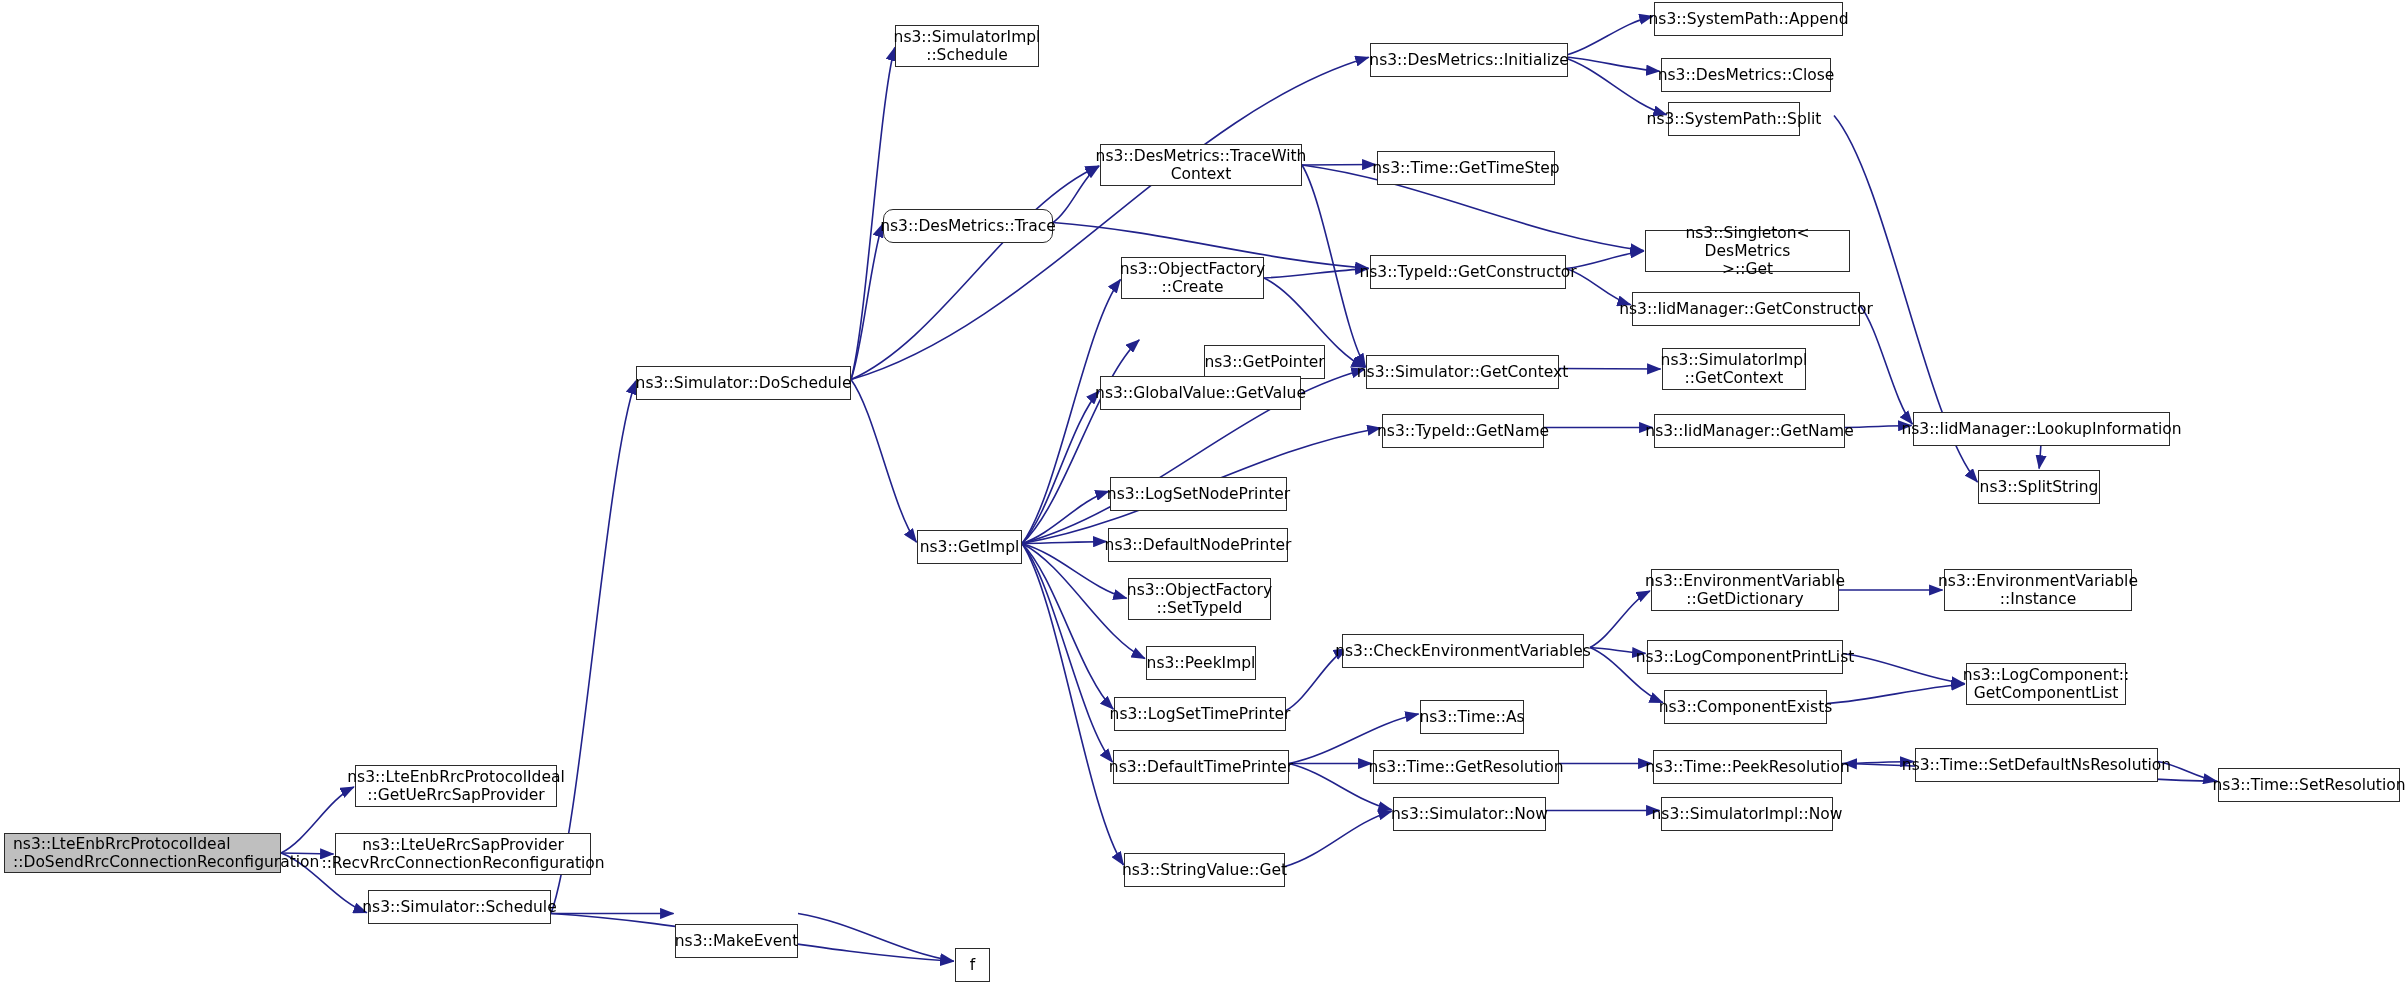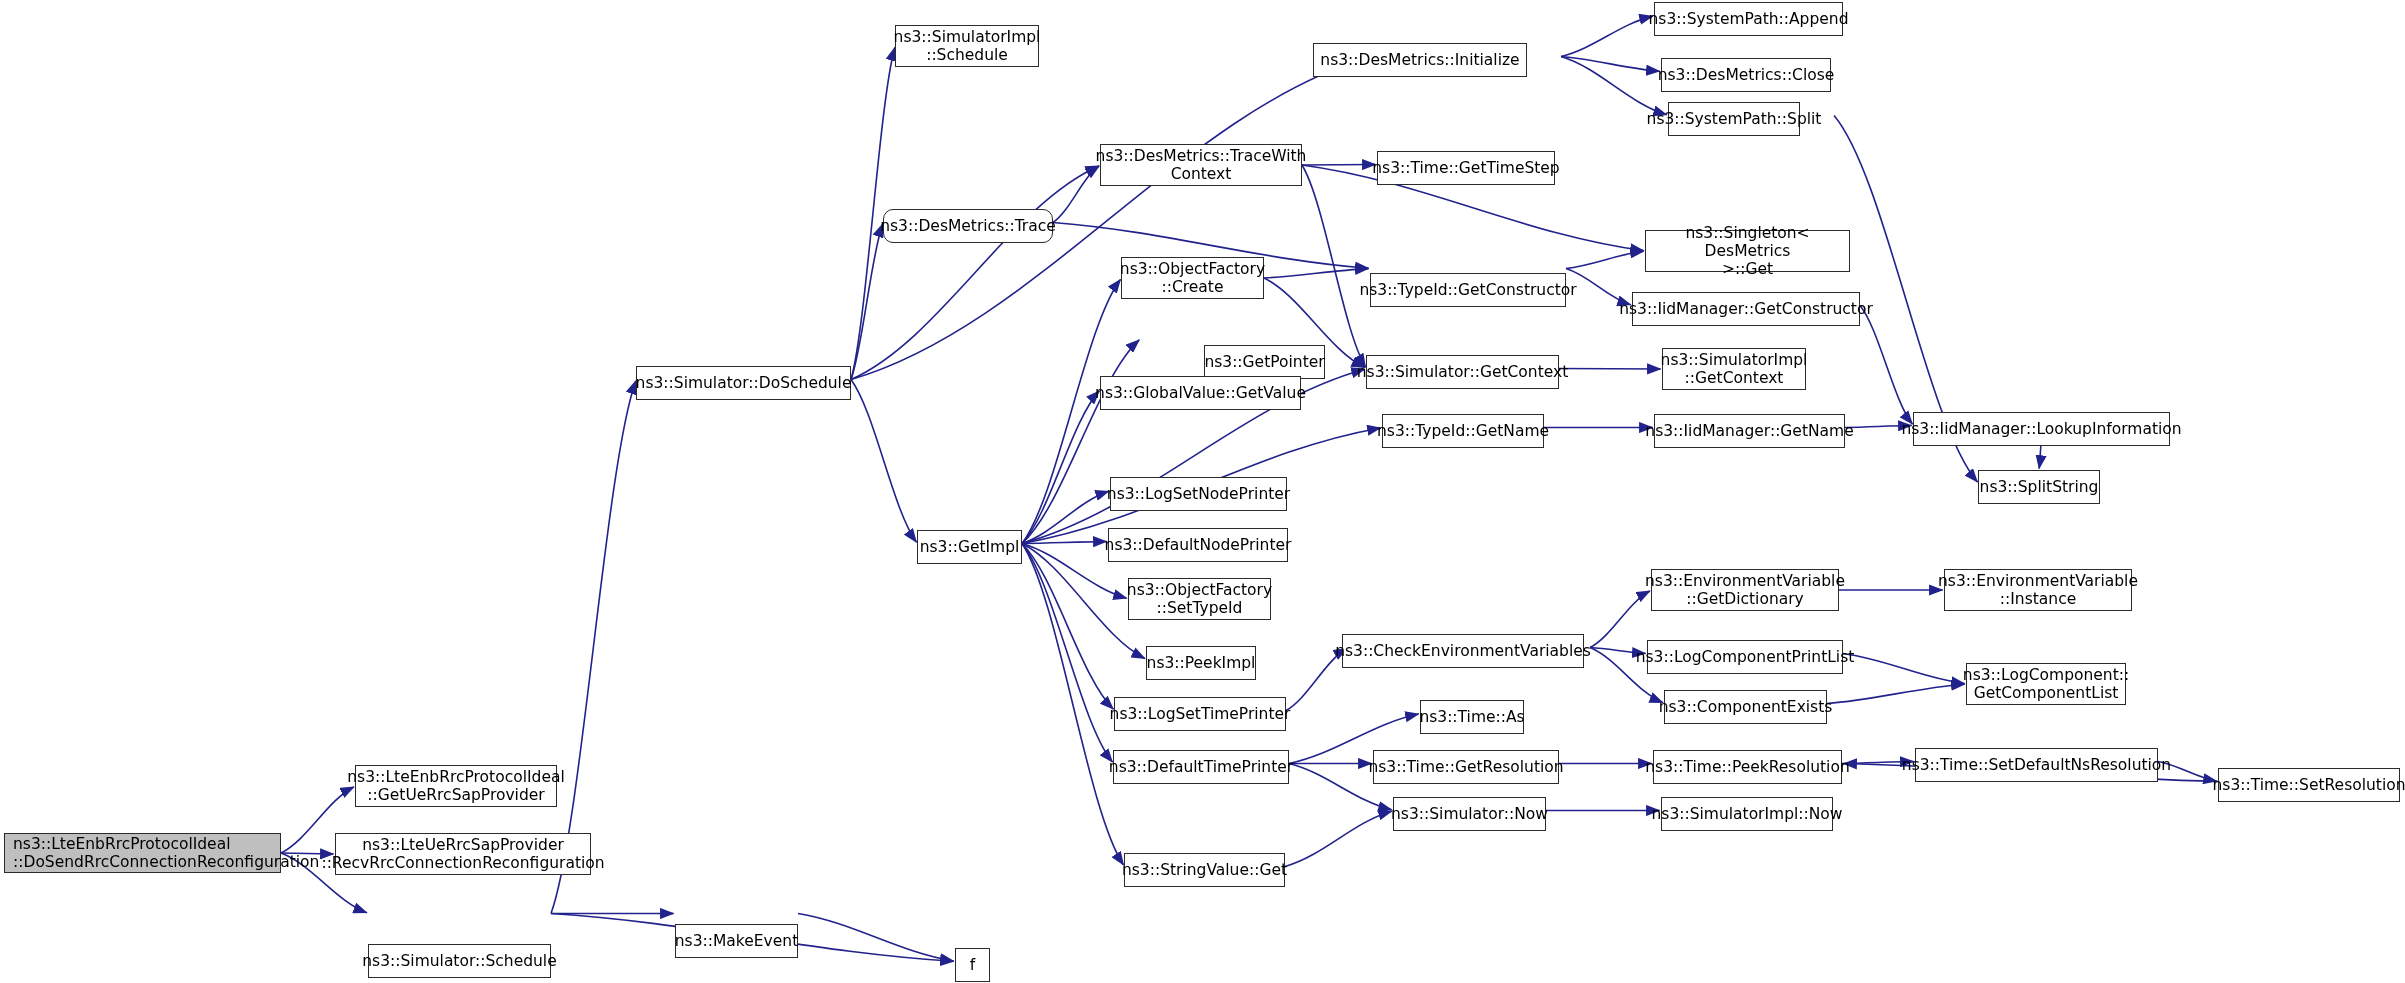--- a/index.html
+++ b/index.html
@@ -112,21 +112,21 @@
         <path d="M2218,781.5 C2083.179382286073,778.0039866417266 1978.3189018419075,767.0677397261023 1843.4982841279805,763.5717263678289" fill="none" stroke="#21228b" stroke-width="1.6" marker-end="url(#ah)"></path>
       </g>
   </svg>
   <div id="nodes">
       <div class="node hl two" style="left: 4px; top: 833px; width: 277px; height: 40px; background: rgb(191, 191, 191);">ns3::LteEnbRrcProtocolIdeal
 ::DoSendRrcConnectionReconfiguration</div>
       <div class="node two" style="left: 355px; top: 765px; width: 202px; height: 42px;">ns3::LteEnbRrcProtocolIdeal
 ::GetUeRrcSapProvider</div>
       <div class="node two" style="left: 335px; top: 833px; width: 256px; height: 42px;">ns3::LteUeRrcSapProvider
 ::RecvRrcConnectionReconfiguration</div>
-      <div class="node" style="left: 368px; top: 944px; width: 183px; height: 27px;">ns3::Simulator::Schedule</div>
+      <div class="node" style="left: 368px; top: 890px; width: 183px; height: 27px;">ns3::Simulator::Schedule</div>
       <div class="node" style="left: 675px; top: 924px; width: 123px; height: 27px;">ns3::MakeEvent</div>
       <div class="node" style="left: 955px; top: 948px; width: 35px; height: 27px;">f</div>
       <div class="node" style="left: 636px; top: 366px; width: 215px; height: 27px;">ns3::Simulator::DoSchedule</div>
       <div class="node two" style="left: 895px; top: 25px; width: 144px; height: 42px;">ns3::SimulatorImpl
 ::Schedule</div>
       <div class="node" style="left: 883px; top: 209px; width: 170px; height: 27px; border-radius: 10px;">ns3::DesMetrics::Trace</div>
       <div class="node two" style="left: 1100px; top: 144px; width: 202px; height: 42px;">ns3::DesMetrics::TraceWith
 Context</div>
       <div class="node two" style="left: 1121px; top: 257px; width: 143px; height: 42px;">ns3::ObjectFactory
 ::Create</div>
@@ -134,26 +134,26 @@
       <div class="node" style="left: 1100px; top: 376px; width: 201px; height: 27px;">ns3::GlobalValue::GetValue</div>
       <div class="node" style="left: 917px; top: 530px; width: 105px; height: 27px;">ns3::GetImpl</div>
       <div class="node" style="left: 1110px; top: 477px; width: 177px; height: 27px;">ns3::LogSetNodePrinter</div>
       <div class="node" style="left: 1108px; top: 528px; width: 180px; height: 27px;">ns3::DefaultNodePrinter</div>
       <div class="node two" style="left: 1128px; top: 578px; width: 143px; height: 42px;">ns3::ObjectFactory
 ::SetTypeId</div>
       <div class="node" style="left: 1146px; top: 646px; width: 110px; height: 27px;">ns3::PeekImpl</div>
       <div class="node" style="left: 1114px; top: 697px; width: 172px; height: 27px;">ns3::LogSetTimePrinter</div>
       <div class="node" style="left: 1113px; top: 750px; width: 176px; height: 27px;">ns3::DefaultTimePrinter</div>
       <div class="node" style="left: 1124px; top: 853px; width: 161px; height: 27px;">ns3::StringValue::Get</div>
-      <div class="node" style="left: 1313px; top: 43px; width: 214px; height: 27px;">ns3::DesMetrics::Initialize</div>
+      <div class="node" style="left: 1370px; top: 43px; width: 198px; height: 27px;">ns3::DesMetrics::Initialize</div>
       <div class="node" style="left: 1654px; top: 2px; width: 189px; height: 27px;">ns3::SystemPath::Append</div>
       <div class="node" style="left: 1661px; top: 58px; width: 170px; height: 27px;">ns3::DesMetrics::Close</div>
       <div class="node" style="left: 1668px; top: 102px; width: 132px; height: 27px;">ns3::SystemPath::Split</div>
       <div class="node" style="left: 1377px; top: 151px; width: 178px; height: 27px;">ns3::Time::GetTimeStep</div>
-      <div class="node" style="left: 1370px; top: 255px; width: 196px; height: 27px; margin-top: 18px;">ns3::TypeId::GetConstructor</div>
+      <div class="node" style="left: 1370px; top: 255px; width: 196px; height: 27px;">ns3::TypeId::GetConstructor</div>
       <div class="node two" style="left: 1645px; top: 230px; width: 205px; height: 42px;">ns3::Singleton&lt; DesMetrics
 &gt;::Get</div>
       <div class="node" style="left: 1632px; top: 292px; width: 228px; height: 27px;">ns3::IidManager::GetConstructor</div>
       <div class="node" style="left: 1366px; top: 355px; width: 193px; height: 27px;">ns3::Simulator::GetContext</div>
       <div class="node two" style="left: 1662px; top: 348px; width: 144px; height: 42px;">ns3::SimulatorImpl
 ::GetContext</div>
       <div class="node" style="left: 1382px; top: 414px; width: 162px; height: 27px;">ns3::TypeId::GetName</div>
       <div class="node" style="left: 1654px; top: 414px; width: 191px; height: 27px;">ns3::IidManager::GetName</div>
       <div class="node" style="left: 1913px; top: 412px; width: 257px; height: 27px;">ns3::IidManager::LookupInformation</div>
       <div class="node" style="left: 1978px; top: 470px; width: 122px; height: 27px;">ns3::SplitString</div>

